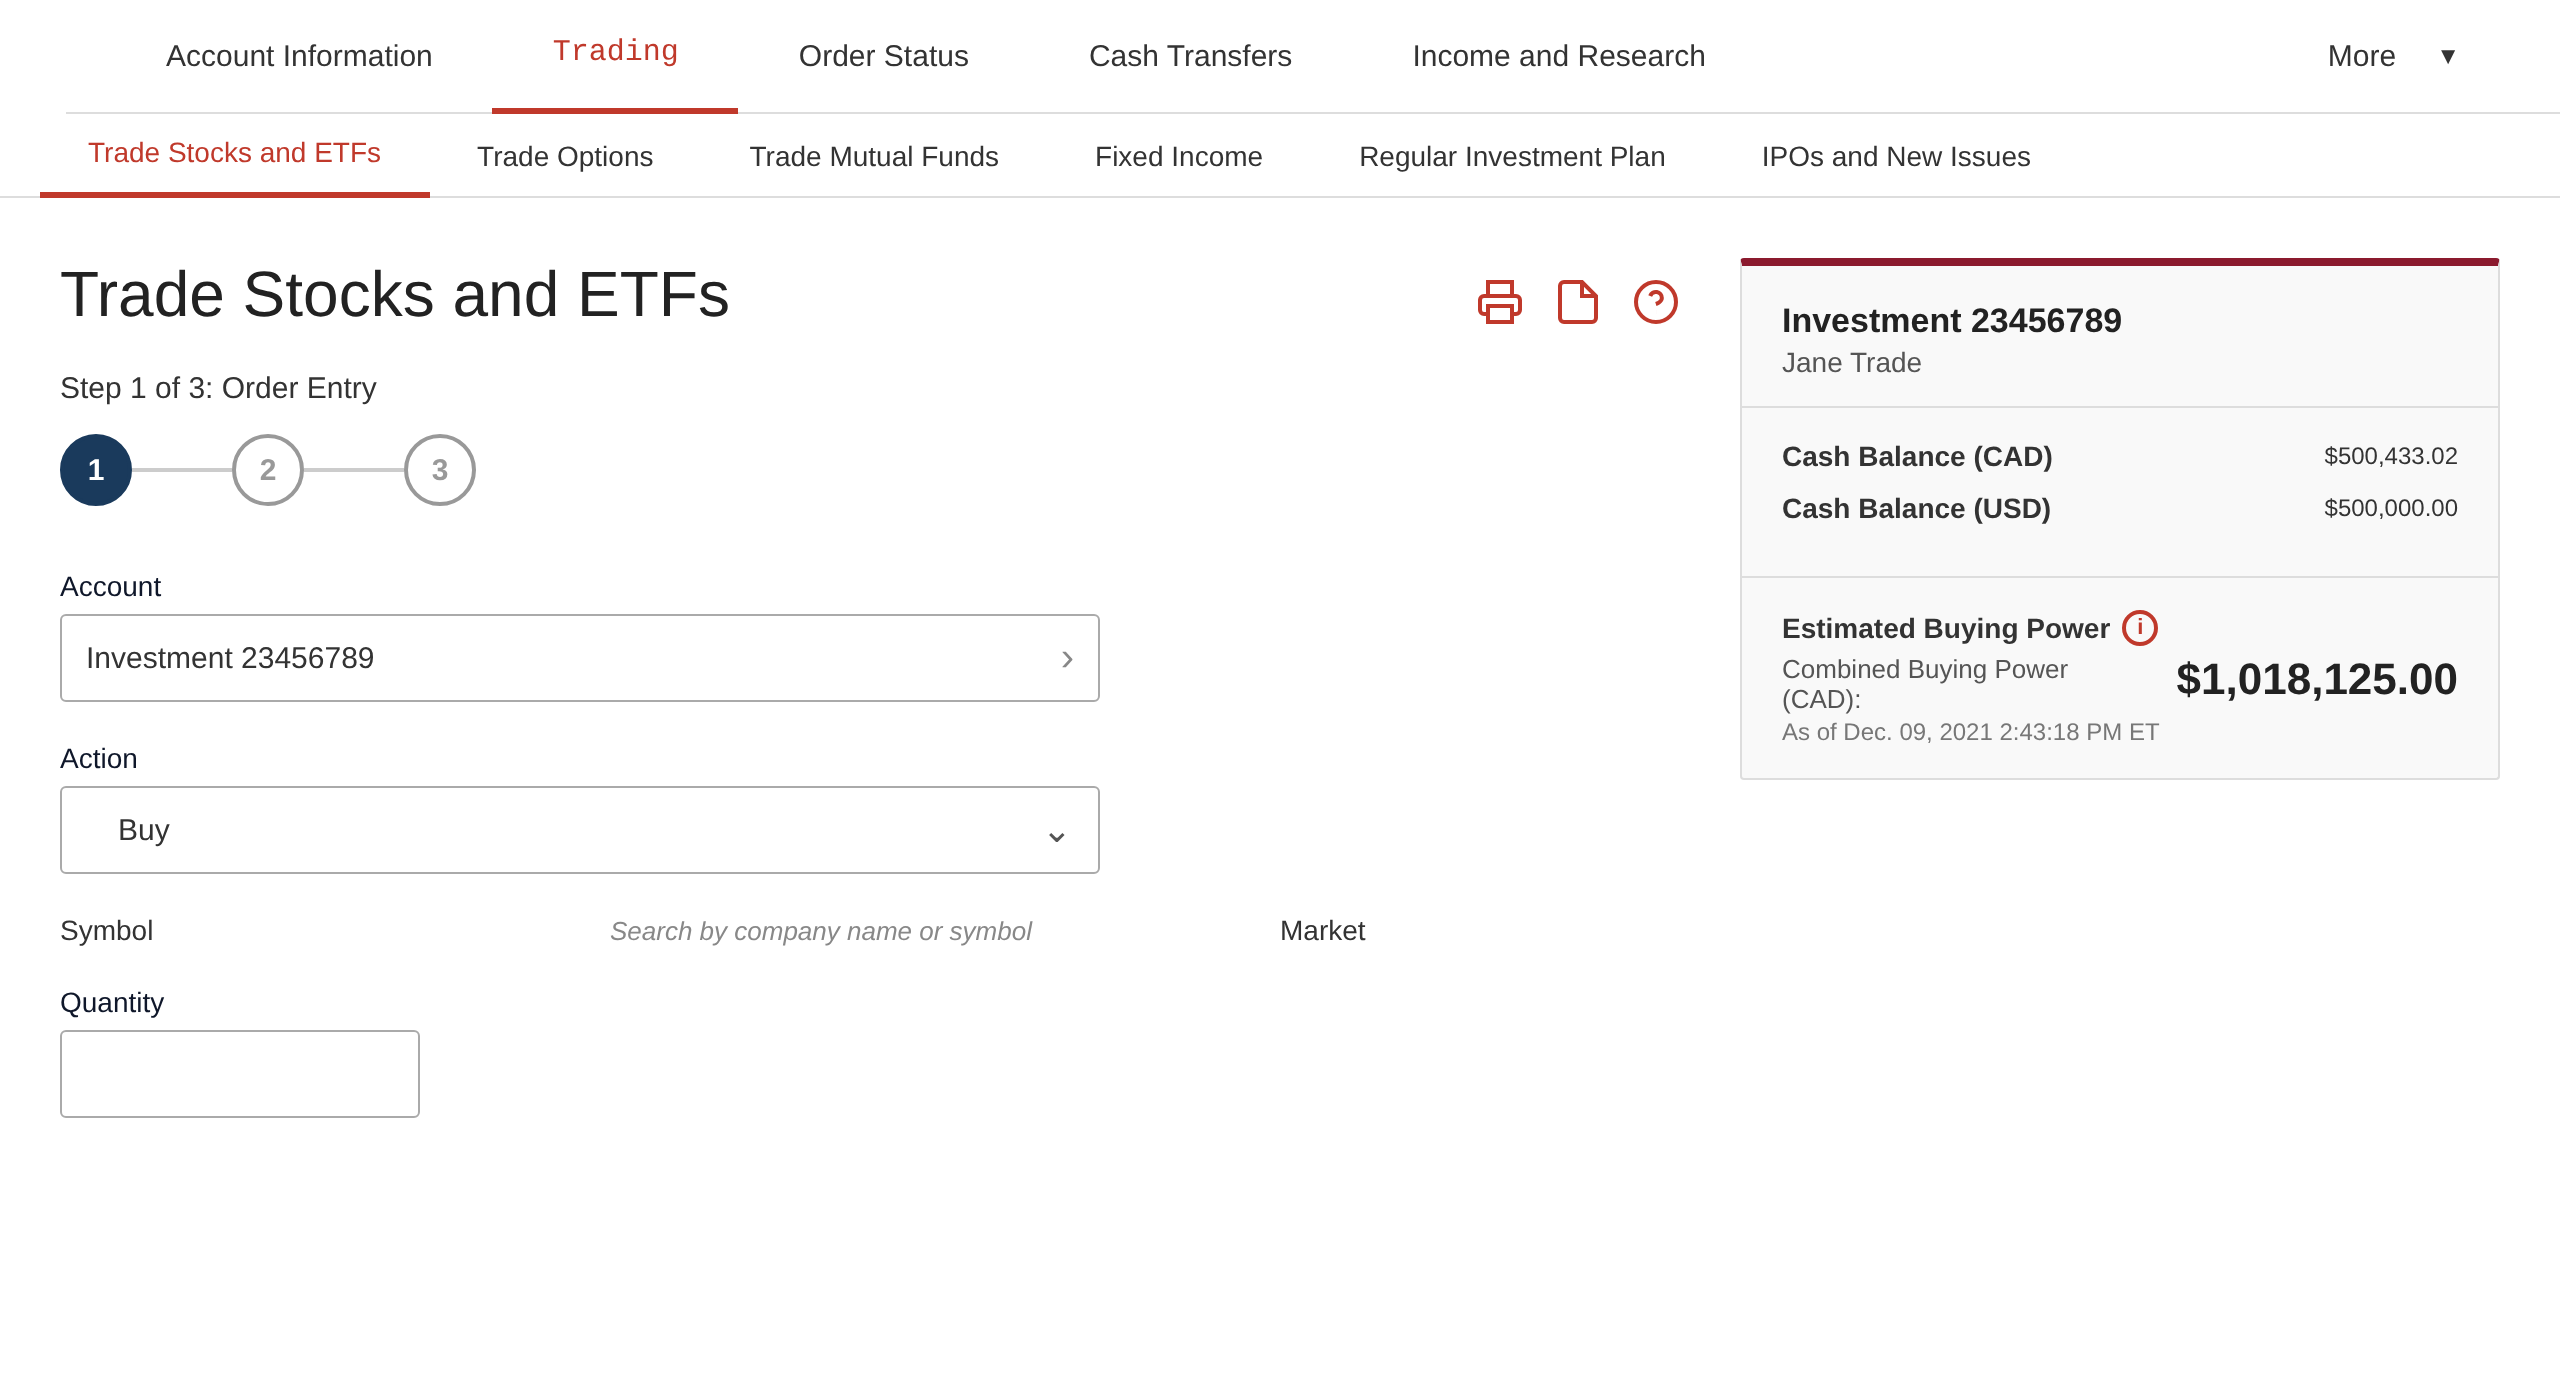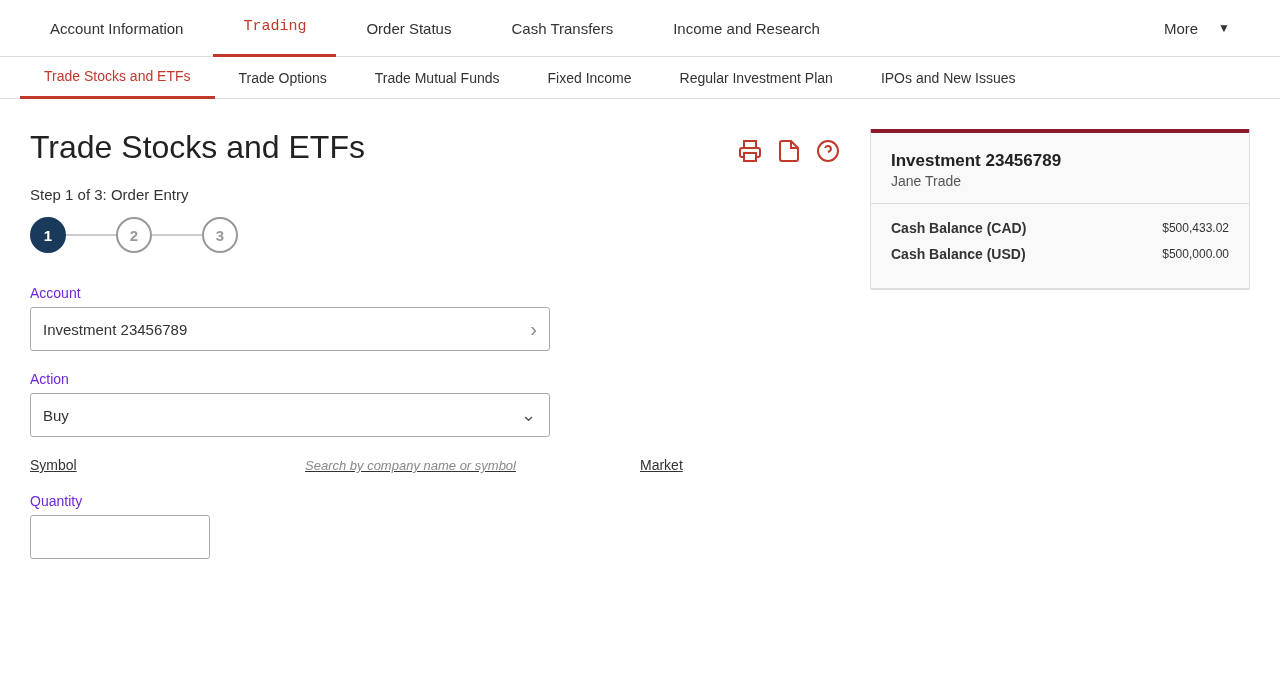--- a/index.html
+++ b/index.html
@@ -5,20 +5,21 @@
     * { box-sizing: border-box; margin: 0; padding: 0; }
     body { font-family: Arial, sans-serif; background: #fff; color: #333; font-size: 14px; }
 
     
     .top-nav {
       display: flex;
       align-items: center;
       border-bottom: 1px solid #ddd;
       height: 57px;
       padding: 0 20px;
+      margin-left: 33px;
     }
     .top-nav-item {
       padding: 0 30px;
       height: 57px;
       display: flex;
       align-items: center;
       cursor: pointer;
       font-size: 15px;
       color: #333;
       text-decoration: none;
@@ -105,21 +106,21 @@
       height: 2px;
       background: #ccc;
     }
 
     
     .field-group {
       margin-bottom: 20px;
     }
     .field-label {
       font-size: 14px;
-      color: #6d28d9;
+      color: #0f172a;
       margin-bottom: 6px;
       display: block;
     }
 
     
     .account-selector {
       width: 520px;
       height: 44px;
       border: 1px solid #aaa;
       border-radius: 3px;
@@ -136,21 +137,21 @@
     
     .action-select-wrapper {
       position: relative;
       width: 520px;
     }
     .action-select-wrapper select {
       width: 100%;
       height: 44px;
       border: 1px solid #aaa;
       border-radius: 3px;
-      padding: 0 12px;
+      padding: 0 28px;
       font-size: 15px;
       color: #333;
       background: #fff;
       appearance: none;
       cursor: pointer;
     }
     .action-select-arrow {
       position: absolute;
       right: 14px;
       top: 50%;
@@ -209,21 +210,20 @@
 
     
     .symbol-market-section {
       max-width: 835px;
     }
     .symbol-market-label-row {
       display: flex;
       align-items: baseline;
       gap: 0;
       margin-bottom: 6px;
-      text-decoration: underline;
     }
     .symbol-label {
       font-size: 14px;
       color: #333;
       width: 275px;
     }
     .search-hint {
       font-size: 13px;
       color: #888;
       font-style: italic;
@@ -483,14 +483,27 @@
     <div class="sidebar-body">
       <div class="balance-row">
         <span class="balance-label">Cash Balance (CAD)</span>
         <span class="balance-value">$500,433.02</span>
       </div>
       <div class="balance-row">
         <span class="balance-label">Cash Balance (USD)</span>
         <span class="balance-value">$500,000.00</span>
       </div>
     </div>
+    <div class="sidebar-buying-power">
+      <div class="buying-power-title">
+        <span class="buying-power-label">Estimated Buying Power</span>
+        <div class="info-icon">i</div>
+      </div>
+      <div class="buying-power-content">
+        <div class="buying-power-row">
+          <span class="buying-power-sub">Combined Buying Power<br>(CAD):</span>
+          <span class="buying-power-amount">$1,018,125.00</span>
+        </div>
+        <div class="buying-power-date">As of Dec. 09, 2021 2:43:18 PM ET</div>
+      </div>
+    </div>
   </div>
 </div>
 
 </body></html>

